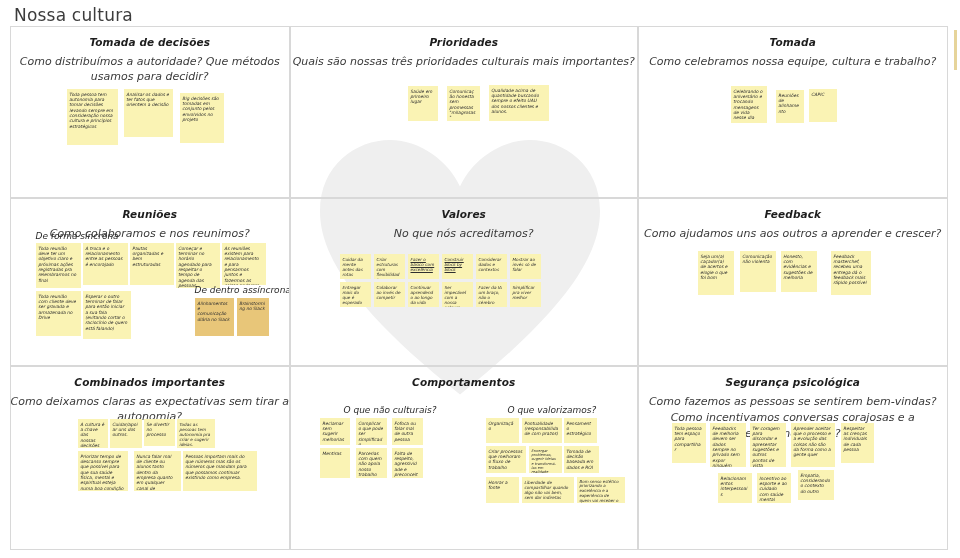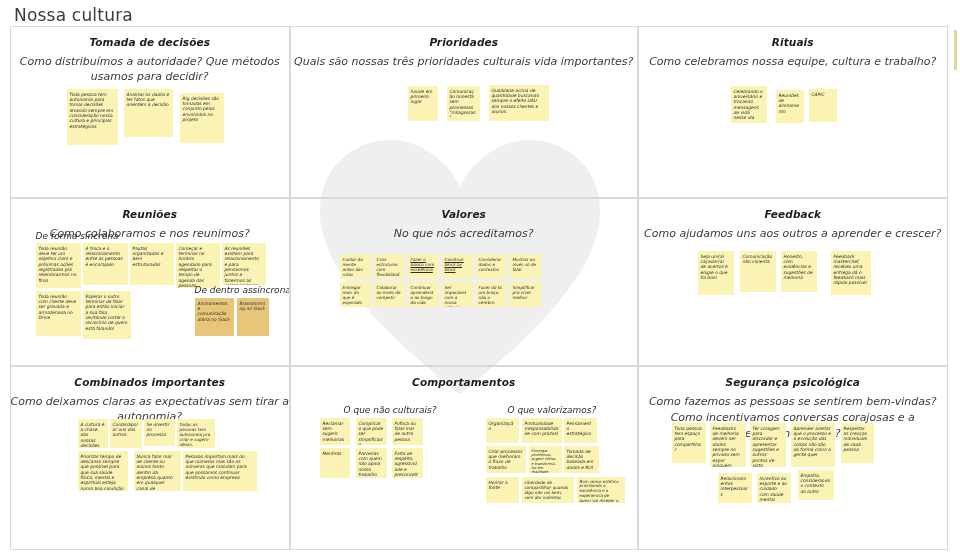--- a/index.html
+++ b/index.html
@@ -107,32 +107,32 @@
       <div class="notes">
         <div class="note" style="left:49px;top:62px;width:51px;height:56px;font-size:4.4px;">Toda pessoa tem autonomia para tomar decisões levando sempre em consideração nossa cultura e princípios estratégicos</div>
         <div class="note" style="left:106px;top:62px;width:49px;height:48px;font-size:4.4px;">Analisar os dados e ter fatos que orientem a decisão</div>
         <div class="note" style="left:162px;top:66px;width:44px;height:50px;font-size:4.4px;">Big decisões são tomadas em conjunto pelos envolvidos no projeto</div>
       </div>
     </div>
 
     <div class="panel">
       <div class="panel-head">
         <div class="panel-title">Prioridades</div>
-        <div class="panel-sub">Quais são nossas três prioridades culturais vida importantes?</div>
+        <div class="panel-sub">Quais são nossas três prioridades culturais mais importantes?</div>
       </div>
       <div class="notes">
         <div class="note" style="left:110px;top:59px;width:30px;height:35px;font-size:4.4px;">Saúde em primeiro lugar</div>
         <div class="note" style="left:149px;top:59px;width:33px;height:35px;font-size:4.4px;">Comunicação honesta sem promessas "milagrosas"</div>
         <div class="note" style="left:191px;top:58px;width:60px;height:36px;font-size:4.4px;">Qualidade acima de quantidade buscando sempre o efeito UAU dos nossos clientes e alunos.</div>
       </div>
     </div>
 
     <div class="panel">
       <div class="panel-head">
-        <div class="panel-title">Rituais</div>
+        <div class="panel-title">Tomada</div>
         <div class="panel-sub">Como celebramos nossa equipe, cultura e trabalho?</div>
       </div>
       <div class="notes">
         <div class="note" style="left:85px;top:59px;width:36px;height:37px;font-size:4.4px;">Celebrando o aniversário e trocando mensagens de vida nesse dia</div>
         <div class="note" style="left:130px;top:63px;width:28px;height:33px;font-size:4.4px;">Reuniões de alinhamento</div>
         <div class="note" style="left:163px;top:62px;width:28px;height:33px;font-size:4.4px;">CAPIC</div>
       </div>
     </div>
 
     <div class="panel">

